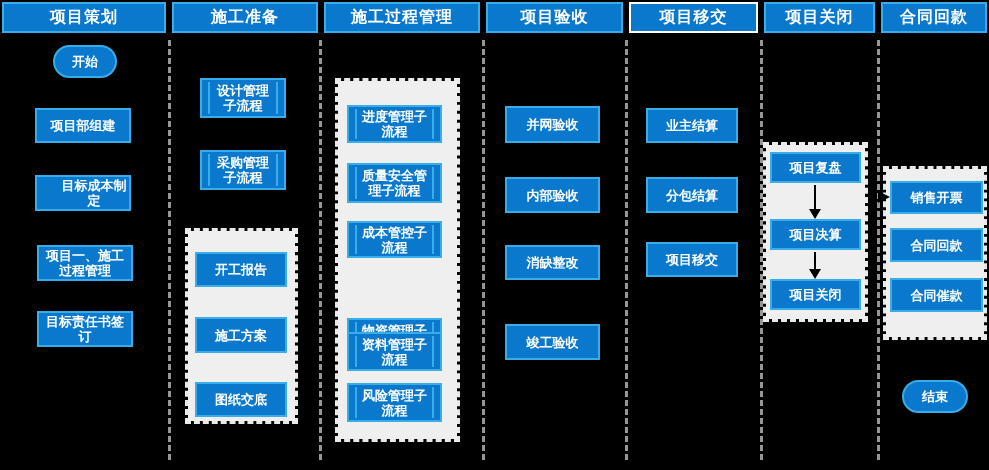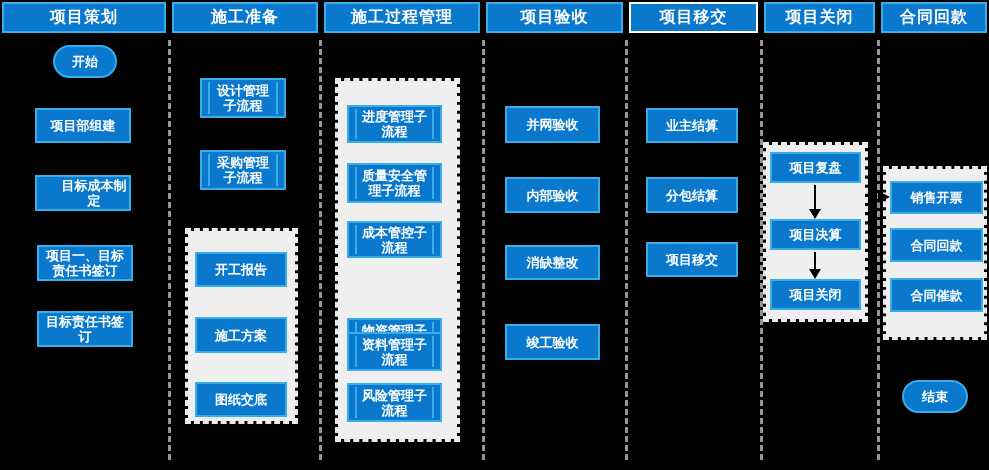--- a/index.html
+++ b/index.html
@@ -42,21 +42,21 @@
   <div class="sep" style="left:168px;"></div>
   <div class="sep" style="left:319px;"></div>
   <div class="sep" style="left:482px;"></div>
   <div class="sep" style="left:625px;"></div>
   <div class="sep" style="left:760px;"></div>
   <div class="sep" style="left:877px;"></div>
 
   <div class="node stadium" style="left:53px;top:45px;width:64px;height:33px;">开始</div>
   <div class="node" style="left:35px;top:108px;width:96px;height:35px;">项目部组建</div>
   <div class="node" style="left:35px;top:175px;width:96px;height:36px;padding-left:24px;">目标成本制定</div>
-  <div class="node" style="left:37px;top:245px;width:96px;height:36px;">项目一、目标责任书签订</div>
+  <div class="node" style="left:37px;top:245px;width:96px;height:36px;">项目一、施工过程管理</div>
   <div class="node" style="left:37px;top:311px;width:96px;height:36px;">目标责任书签订</div>
 
   <div class="node sub" style="left:200px;top:78px;width:86px;height:40px;">设计管理子流程</div>
   <div class="node sub" style="left:200px;top:150px;width:86px;height:40px;">采购管理子流程</div>
   <div class="grp" style="left:185px;top:228px;width:113px;height:196px;"></div>
   <div class="node" style="left:195px;top:252px;width:92px;height:35px;">开工报告</div>
   <div class="node" style="left:195px;top:317px;width:92px;height:36px;">施工方案</div>
   <div class="node" style="left:195px;top:382px;width:92px;height:35px;">图纸交底</div>
 
   <div class="grp" style="left:335px;top:78px;width:125px;height:364px;"></div>

